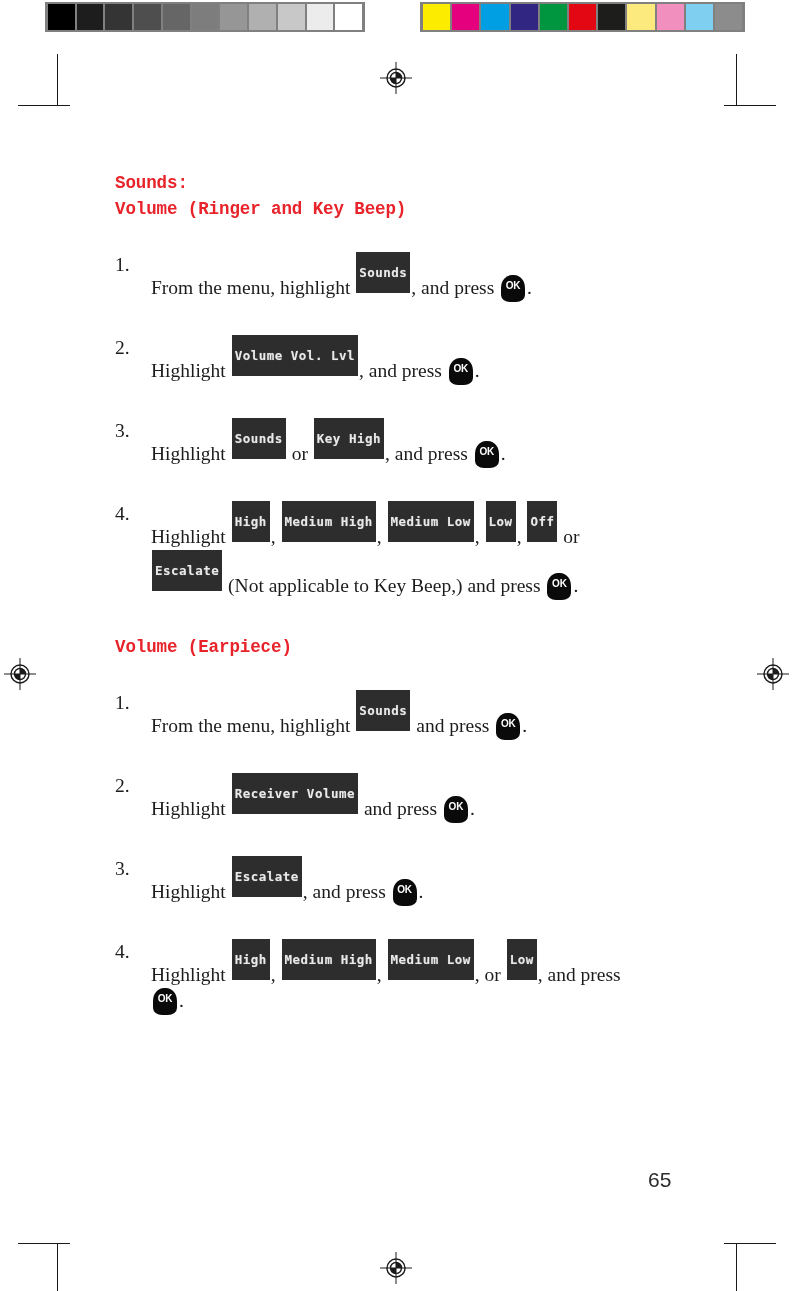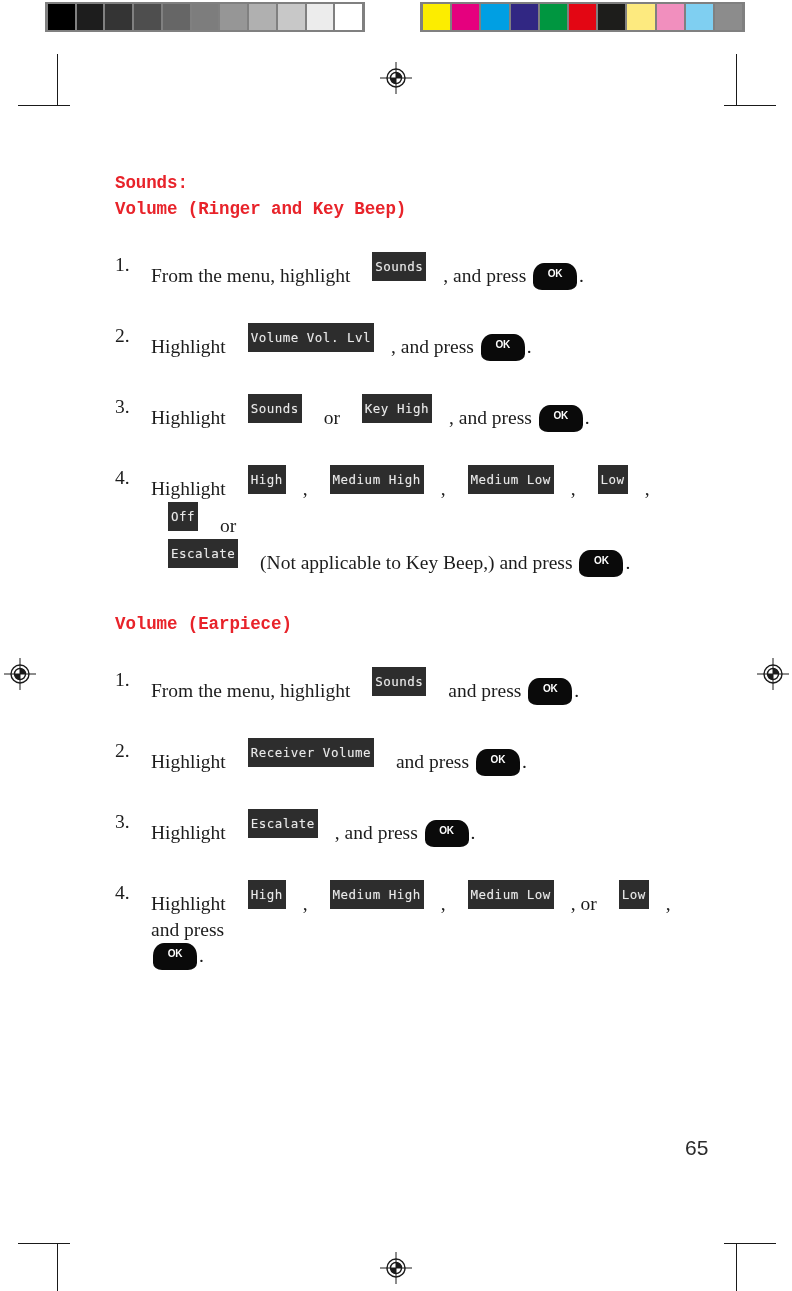--- a/index.html
+++ b/index.html
@@ -91,35 +91,36 @@
 
   
   .lcd {
     display: inline-block;
     background: #111111;
     color: #e6e6e6;
     font-family: "DejaVu Sans Mono", monospace;
     font-size: 12.5px;
     line-height: 17px;
     height: 17px;
-    padding: 6px 3px;
-    margin: 0 17px;
+    padding: 12px 3px;
+    margin: 0 1px;
     vertical-align: 1px;
     letter-spacing: 0.5px;
     white-space: nowrap;
     overflow: hidden;
     opacity: 0.88;
     text-shadow: 0 0 1px rgba(255,255,255,0.35);
+    font-weight: bold;
   }
 
   
   .okkey {
     display: inline-block;
     position: relative;
-    width: 44px;
+    width: 24px;
     height: 27px;
     background: #0a0a0a;
     border-radius: 11px 11px 9px 9px / 13px 13px 7px 7px;
     vertical-align: -8px;
     margin: 0 2px;
   }
   .okkey span {
     position: absolute;
     left: 0;
     right: 0;
@@ -129,25 +130,24 @@
     font-family: "Liberation Sans", "DejaVu Sans", sans-serif;
     font-weight: bold;
     font-size: 10px;
     line-height: 11px;
     letter-spacing: -0.2px;
   }
 
   #page-number {
     position: absolute;
     left: 648px;
-    top: 1136px;
+    top: 1168px;
     font-family: "Liberation Sans", "DejaVu Sans", sans-serif;
     font-size: 21px;
     color: #2b2b2b;
-    margin-left: 37px;
   }
 </style>
 </head>
 <body>
 
 <div class="calbar" id="gray-bar">
     <div class="patch" style="background: rgb(0, 0, 0);"></div>
     <div class="patch" style="background: rgb(29, 29, 29);"></div>
     <div class="patch" style="background: rgb(52, 52, 52);"></div>
     <div class="patch" style="background: rgb(78, 78, 78);"></div>

